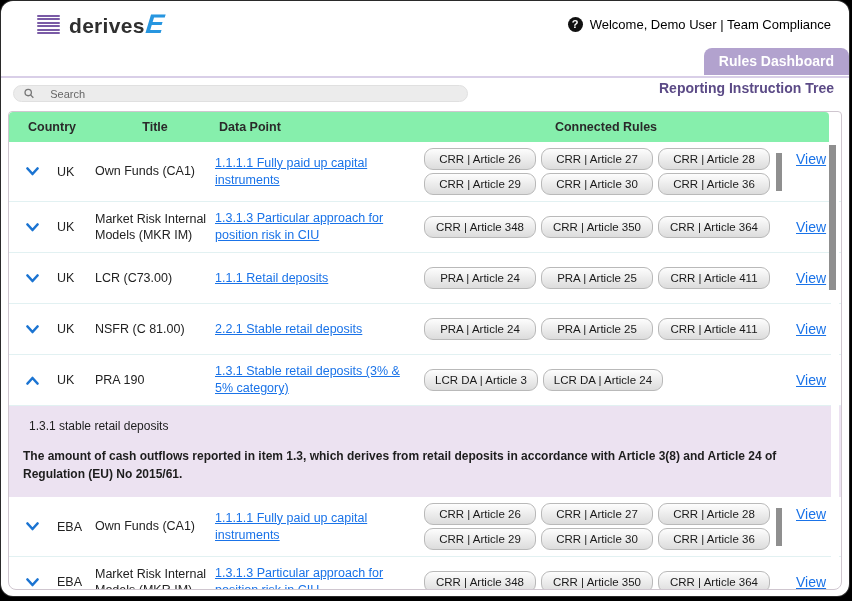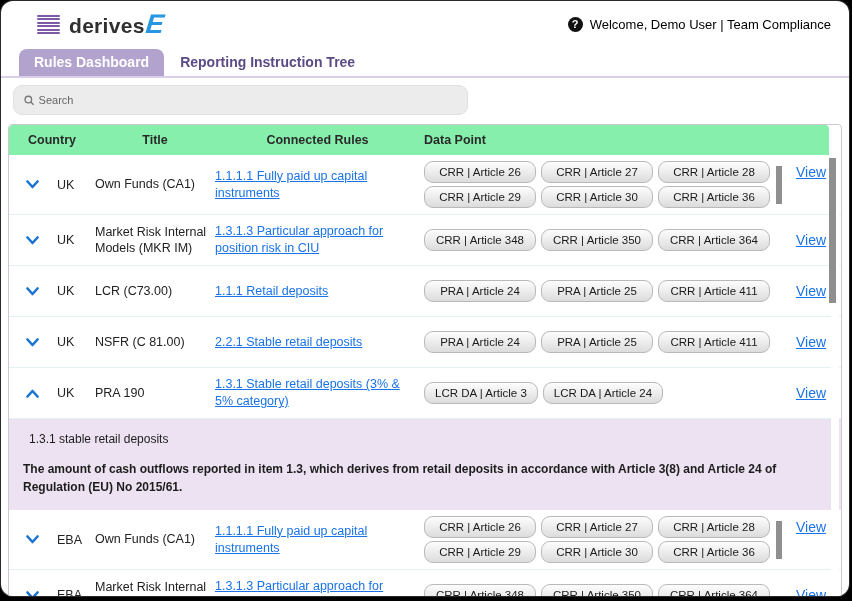--- a/index.html
+++ b/index.html
@@ -18,29 +18,29 @@
   .brand{display:flex;align-items:center;gap:9px;}
   .hamburger{width:23px;height:19px;display:flex;flex-direction:column;justify-content:space-between;cursor:pointer;}
   .hamburger span{display:block;height:2px;background:#7a5ba6;border-radius:1px;}
   .logo-text{font-size:21px;font-weight:600;color:#2f2f2f;letter-spacing:.3px;}
   .logo-accent{font-size:27px;font-weight:800;font-style:italic;color:#2796e0;
     display:inline-block;transform:skewX(-6deg);margin-left:1px;line-height:1;}
   .welcome{display:flex;align-items:center;gap:7px;font-size:13px;color:#000;}
   .help-badge{width:15px;height:15px;border-radius:50%;background:#111;color:#fff;
     font-size:11px;font-weight:700;display:flex;align-items:center;justify-content:center;line-height:1;}
   
-  .tabs{display:flex;align-items:flex-end;gap:10px;padding:0 0 0 18px;
-    border-bottom:2px solid #d9cfe8;height:28px;}
+  .tabs{display:flex;align-items:flex-end;padding:0 0 0 18px;
+    border-bottom:2px solid #d9cfe8;height:28px;flex-direction:column;}
   .tab{font-size:14px;font-weight:700;padding:5px 15px 6px;cursor:pointer;white-space:nowrap;}
   .tab.active{background:#b2a2ce;color:#fff;border-radius:8px 8px 0 0;}
   .tab.inactive{color:#5b4a86;padding-left:6px;}
   
   .search-row{padding:7px 0 7px 12px;}
-  .search-pill{width:455px;height:30px;background:#ececec;border-radius:9px;
-    display:flex;align-items:center;padding:0 10px;gap:2px;border:1px solid #e0e0e0;box-sizing:border-box;}
+  .search-pill{width:455px;height:17px;background:#ececec;border-radius:9px;
+    display:flex;align-items:center;padding:0 10px;gap:14px;border:1px solid #e0e0e0;box-sizing:border-box;}
   .search-pill input{border:none;background:transparent;outline:none;font-size:11px;color:#444;
     width:100%;font-family:"Liberation Sans",sans-serif;}
   .search-pill input::placeholder{color:#666;}
   
   .table-wrap{position:relative;margin:2px 7px 0;border:1px solid #cfc6cf;
     border-radius:4px 4px 8px 8px;height:477px;overflow:hidden;background:#fff;}
   .thead{display:grid;grid-template-columns:86px 120px 205px 372px 1fr;
     background:#86efac;height:30px;align-items:center;margin-right:12px;border-radius:4px 4px 0 0;
     font-size:12.5px;font-weight:700;color:#2a2a2a;}
   .thead .h{padding:0 4px;}
@@ -112,22 +112,22 @@
         <line x1="7" y1="7" x2="10" y2="10" stroke="#777" stroke-width="1.4"></line>
       </svg>
       <input type="text" placeholder="Search" style="">
     </div>
   </div>
 
   <div class="table-wrap">
     <div class="thead">
       <div class="h h-country">Country</div>
       <div class="h h-title">Title</div>
+      <div class="h h-datapoint">Data Point</div>
       <div class="h h-rules">Connected Rules</div>
-      <div class="h h-datapoint">Data Point</div>
       <div class="h"></div>
     </div>
     <div>
         <div class="row two-line">
     <div class="cell-country">
       <span class="chev">
         <svg width="13" height="9" viewBox="0 0 13 9">
           <polyline points="1.5,1.5 6.5,7 11.5,1.5" fill="none" stroke="#1b74d2" stroke-width="2.6" stroke-linecap="round" stroke-linejoin="round"></polyline>
         </svg>
       </span>

